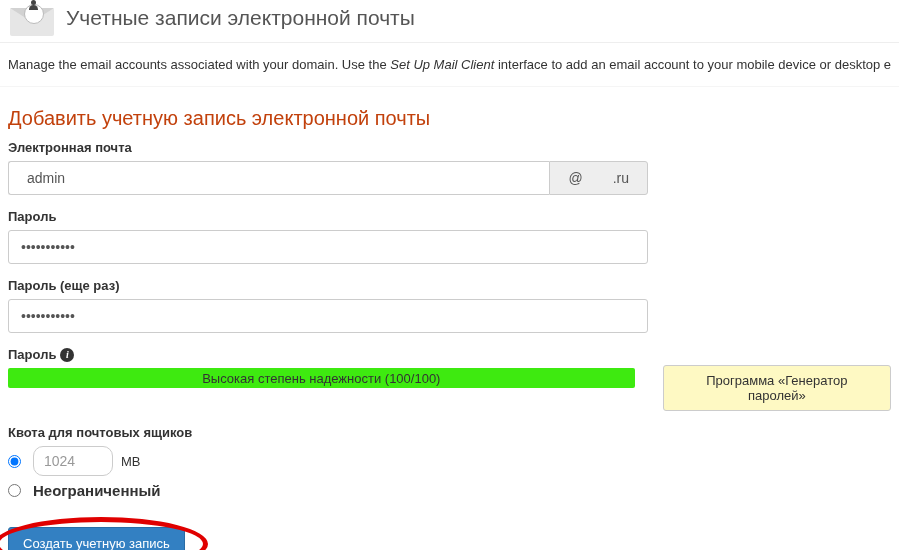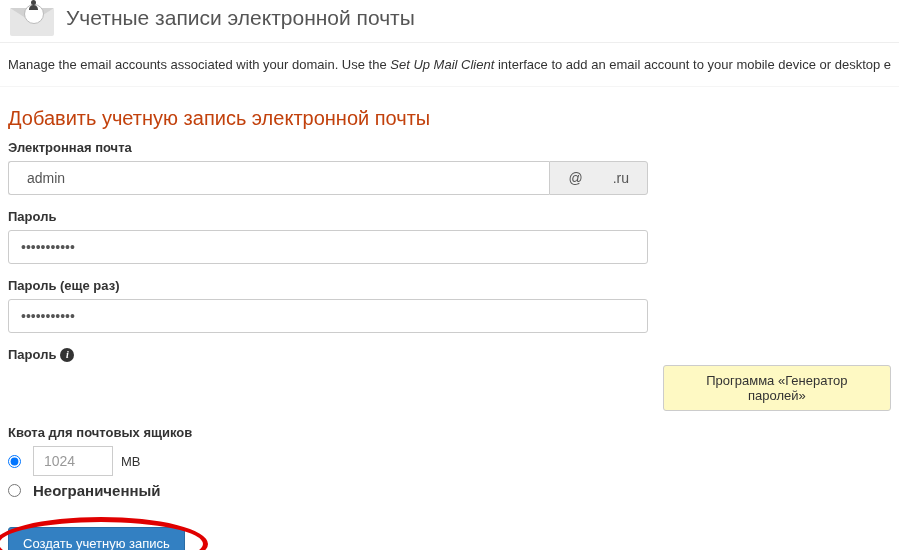--- a/index.html
+++ b/index.html
@@ -205,21 +205,21 @@
       display: flex;
       align-items: center;
       gap: 8px;
       margin-bottom: 6px;
     }
     .quota-input {
       width: 80px;
       height: 30px;
       padding: 4px 10px;
       border: 1px solid #ccc;
-      border-radius: 0;
+      border-radius: 10px;
       color: #999;
       font-size: 14px;
     }
     .quota-unit {
       font-size: 13px;
       color: #333;
     }
     .radio-label {
       font-size: 15px;
       color: #333;
@@ -291,20 +291,23 @@
     <div class="field-label">Пароль (еще раз)</div>
     <input class="text-input" type="password" value="•••••••••••" style="">
   </div>
 
   <div class="form-group">
     <div class="strength-row">
       <div class="strength-left">
         <div class="field-label">
           <span>Пароль</span>
           <span class="info-icon">i</span>
+        </div>
+        <div class="strength-bar">
+          <span>Высокая степень надежности (100/100)</span>
         </div>
       </div>
       <button class="gen-button">Программа «Генератор паролей»</button>
     </div>
   </div>
 
   <div class="form-group">
     <div class="field-label">Квота для почтовых ящиков</div>
     <div class="quota-row">
       <input type="radio" name="quota" checked="" style="">

